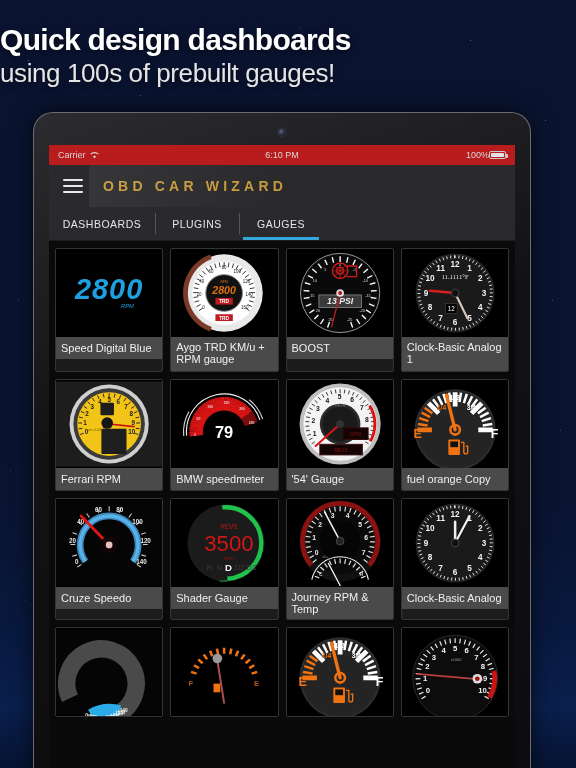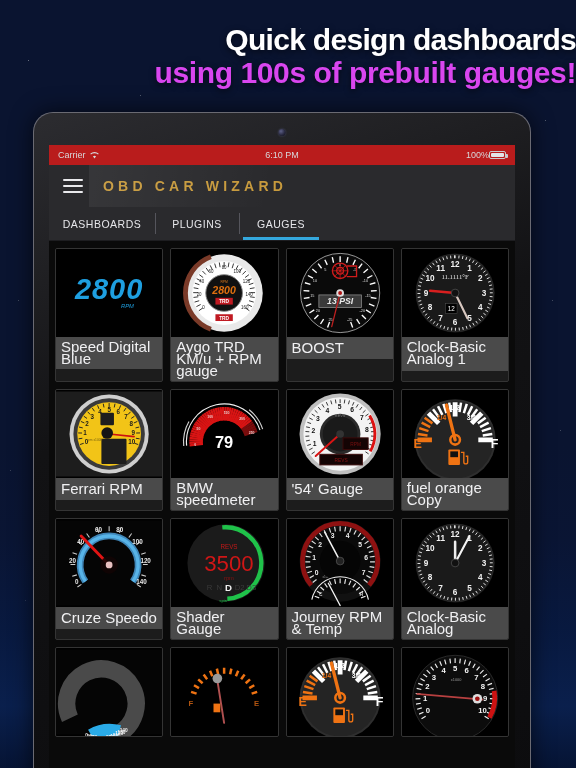--- a/index.html
+++ b/index.html
@@ -35,30 +35,29 @@
       rgba(8,26,66,.85) 82%,
       rgba(10,32,78,.95) 92%,
       rgba(6,20,52,1) 100%);
   }
   .stars { position:absolute; inset:0; }
   .star { position:absolute; background:#fff; border-radius:50%; }
 
   
   .headline {
     position:absolute; top:22px; left:0; right:0;
-    text-align:right; z-index:12;
+    text-align:left; z-index:12;
     text-shadow:0 2px 6px rgba(0,0,0,.6);
-    margin-left:32px;
   }
   .headline .l1 {
     font-size:30px; font-weight:bold; color:#ffffff;
     letter-spacing:-.7px; line-height:36px;
   }
   .headline .l2 {
-    font-size:30px; font-weight:bold; color:#d946ef;
+    font-size:26px; font-weight:normal; color:#e5e5e5;
     letter-spacing:-.4px; line-height:30px;
   }
 
   
   .tablet {
     position:absolute; left:33px; top:112px;
     width:498px; height:680px;
     background:linear-gradient(160deg,#2c2c30 0%,#121214 40%,#0c0c0e 100%);
     border-radius:20px 20px 0 0;
     border:1px solid #6a6a72;
@@ -167,21 +166,21 @@
     display:flex; flex-direction:column;
     cursor:pointer;
   }
   .card .thumb {
     height:88px; background:#000;
     display:flex; align-items:center; justify-content:center;
     position:relative; overflow:hidden;
   }
   .card .lbl {
     background:#4a4a4a; color:#f0f0f2;
-    font-size:15px; line-height:12px;
+    font-size:11px; line-height:12px;
     padding:4px 5px; min-height:22px;
     display:flex; align-items:center;
   }
   .card.tall .lbl { min-height:34px; align-items:flex-start; }
 
   svg { display:block; }
 </style>
 </head>
 <body>
 

